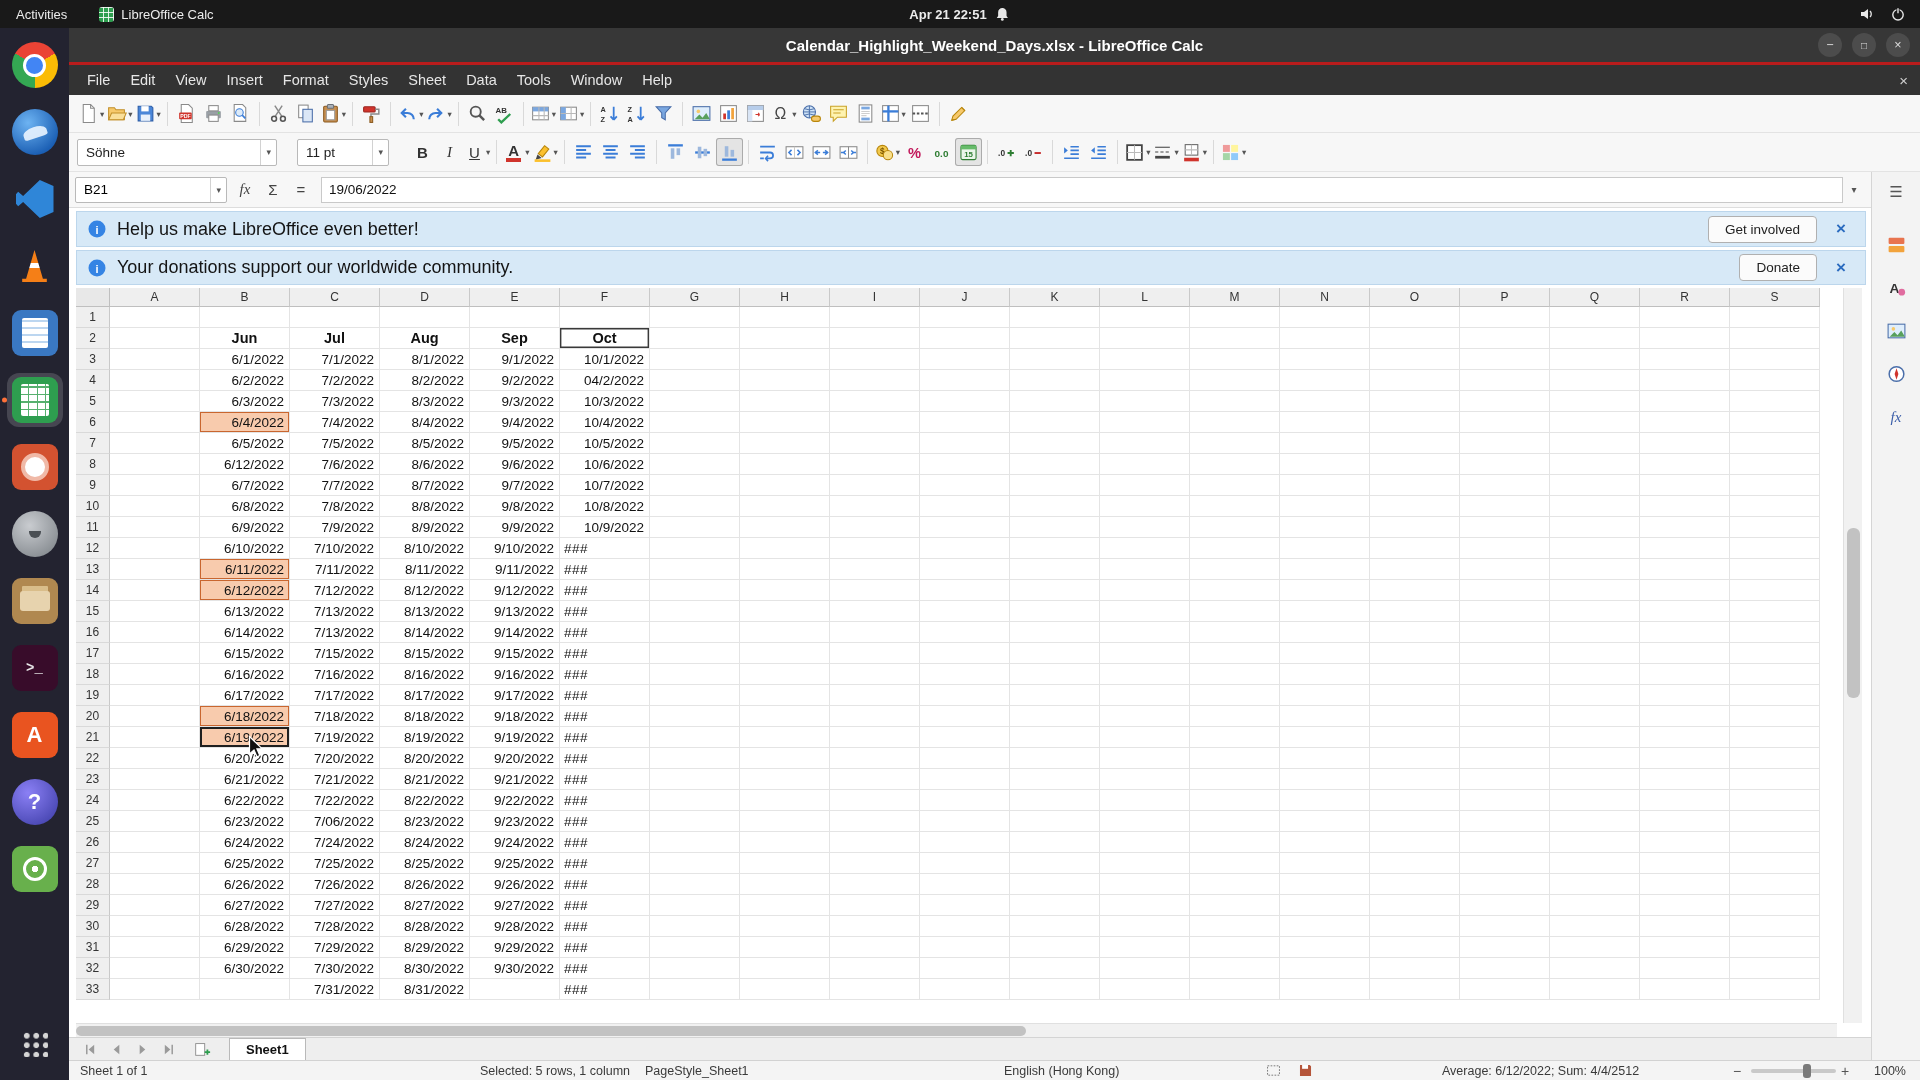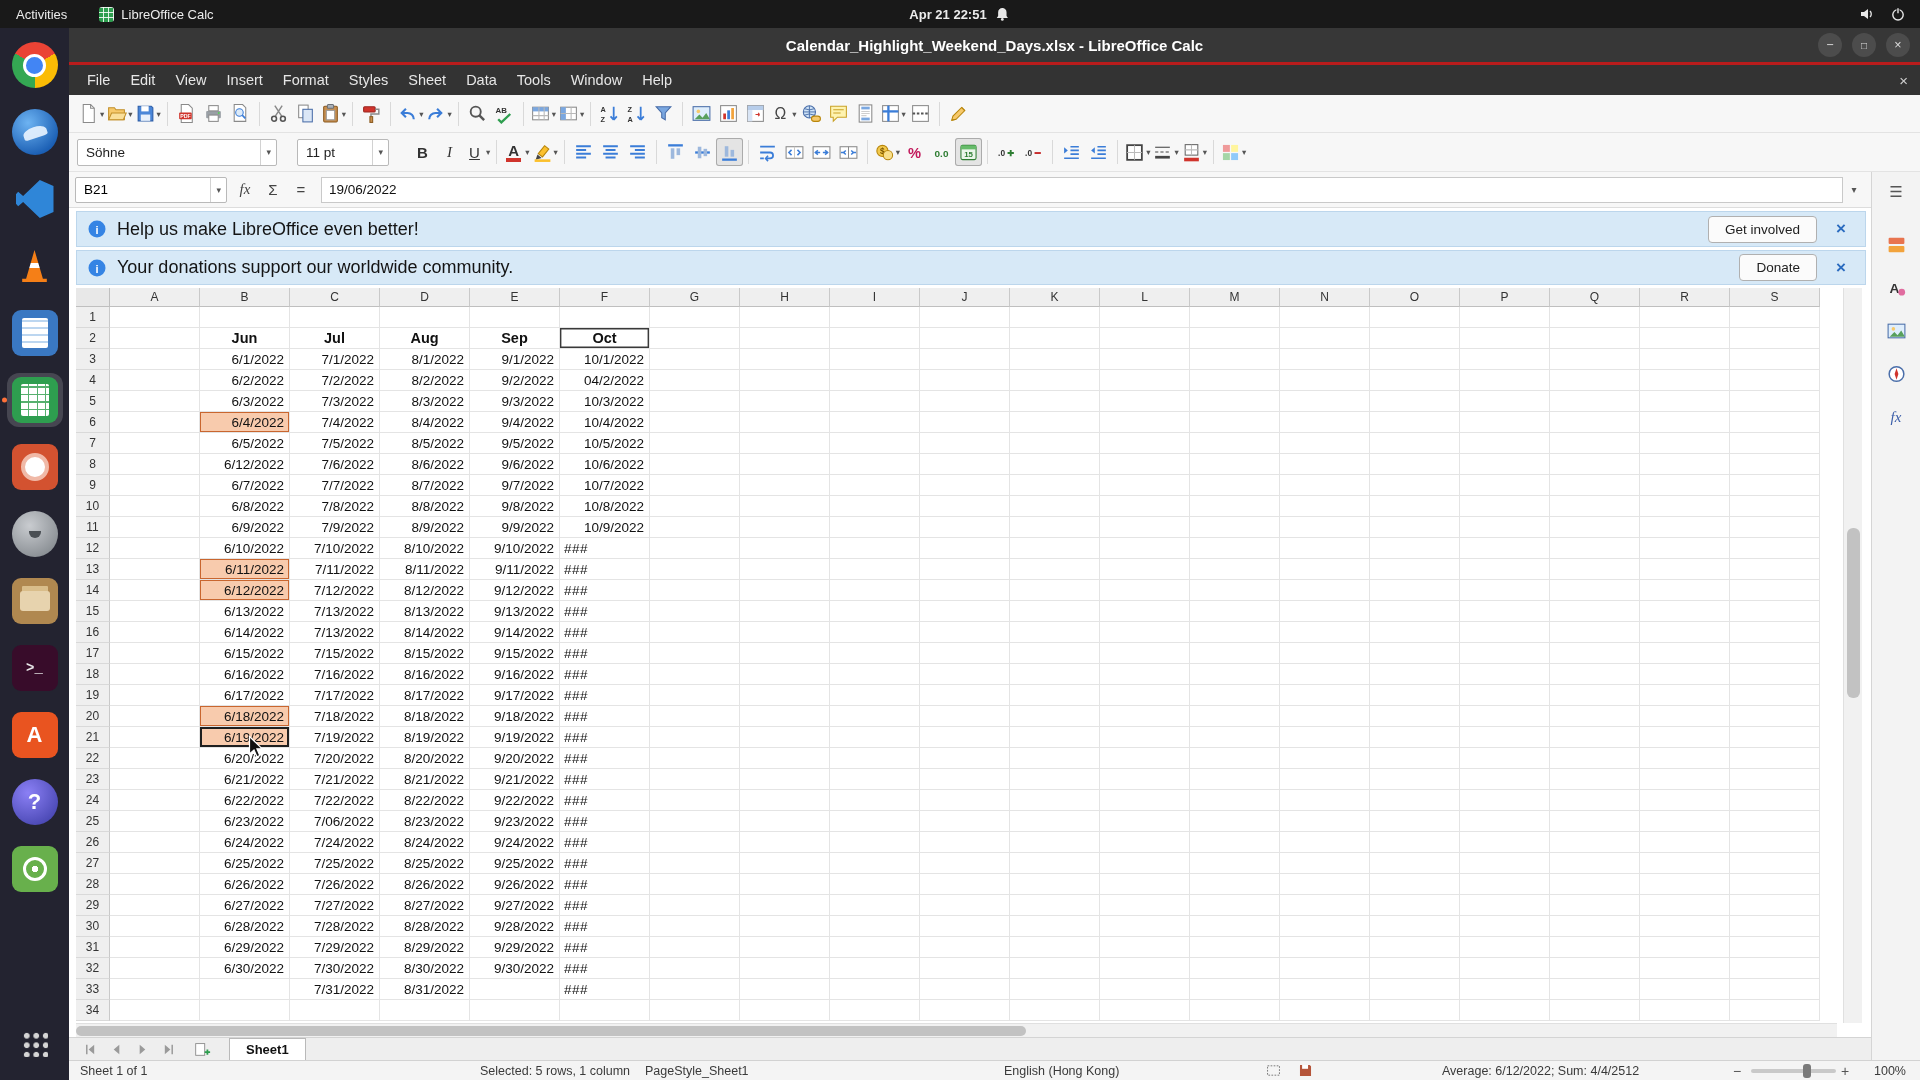--- a/index.html
+++ b/index.html
@@ -1573,42 +1573,20 @@
             <div class="cell"></div>
             <div class="cell"></div>
             <div class="cell"></div>
             <div class="cell"></div>
             <div class="cell"></div>
             <div class="cell"></div>
             <div class="cell"></div>
             <div class="cell"></div>
             <div class="cell"></div>
           </div>
-          <div class="grow">
-            <div class="rowh">34</div>
-            <div class="cell"></div>
-            <div class="cell"></div>
-            <div class="cell"></div>
-            <div class="cell"></div>
-            <div class="cell"></div>
-            <div class="cell"></div>
-            <div class="cell"></div>
-            <div class="cell"></div>
-            <div class="cell"></div>
-            <div class="cell"></div>
-            <div class="cell"></div>
-            <div class="cell"></div>
-            <div class="cell"></div>
-            <div class="cell"></div>
-            <div class="cell"></div>
-            <div class="cell"></div>
-            <div class="cell"></div>
-            <div class="cell"></div>
-            <div class="cell"></div>
-          </div>
         </div>
 
       <div class="hscroll">
         <div class="hthumb"></div>
       </div>
       <div class="vscroll">
         <div class="vthumb"></div>
       </div>
     </div>
 

